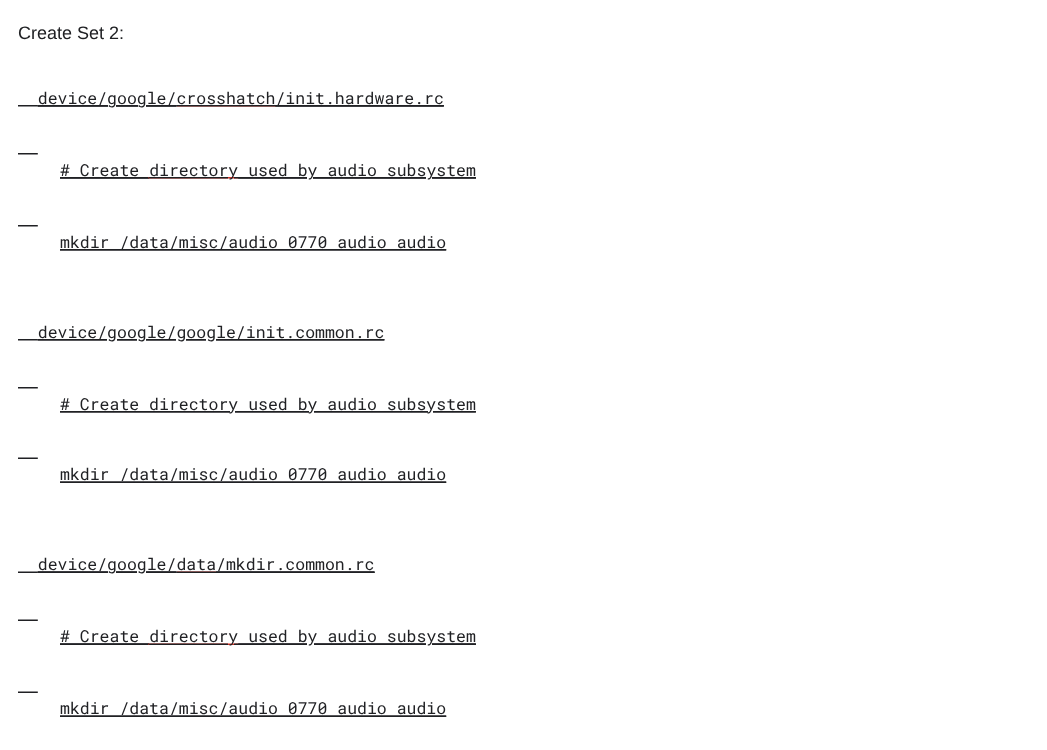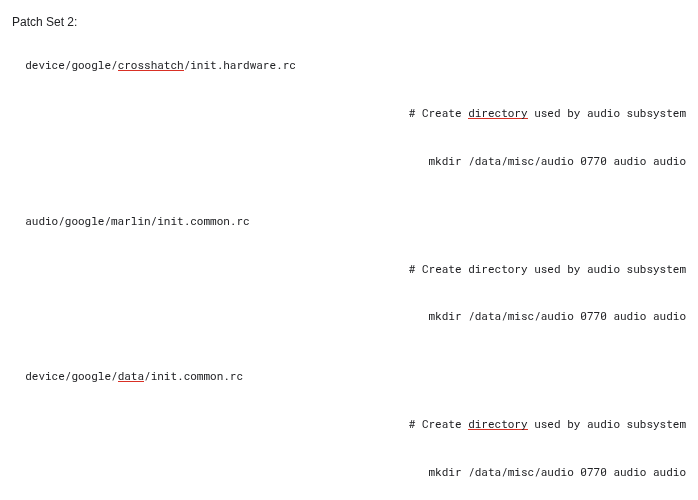--- a/index.html
+++ b/index.html
@@ -18,50 +18,51 @@
     font-family: Arial, Helvetica, sans-serif;
     font-size: 12px;
     line-height: 1.45;
     margin: 4px 0 6px 0;
   }
   .mono, .mono * {
     font-family: "Roboto Mono", "SFMono-Regular", Consolas, Menlo, "Liberation Mono", monospace;
     font-size: 11px;
     line-height: 1.45;
     white-space: pre;
+    text-decoration: underline;
   }
   .block {
     margin: 10px 0 12px 0;
   }
   .red {
     border-bottom: 1.5px solid #d93025;
     padding-bottom: 0px;
     display: inline-block;
     line-height: 0.9;
   }
-  .indent1 { padding-left: 28px; display: block; text-align: right; }
+  .indent1 { padding-left: 28px; display: block; }
 </style>
 </head>
 <body>
 <div class="wrap">
 
-<div class="prose">Patch Set 2:</div>
+<div class="prose">Create Set 2:</div>
 
 
 <div class="mono block">
   <span><span>device/google/</span><span class="red">crosshatch</span><span>/init.hardware.rc</span></span><br>
   <span class="indent1"><span># Create </span><span class="red">directory</span><span> used by audio subsystem</span></span>
   <span class="indent1">mkdir /data/misc/audio 0770 audio audio</span>
 </div>
 
 <div class="mono block">
-  <span>audio/google/marlin/init.common.rc</span><br>
+  <span>device/google/google/init.common.rc</span><br>
   <span class="indent1"># Create directory used by audio subsystem</span>
   <span class="indent1">mkdir /data/misc/audio 0770 audio audio</span>
 </div>
 
 <div class="mono block">
-  <span><span>device/google/</span><span class="red">data</span><span>/init.common.rc</span></span><br>
+  <span><span>device/google/</span><span class="red">data</span><span>/mkdir.common.rc</span></span><br>
   <span class="indent1"><span># Create </span><span class="red">directory</span><span> used by audio subsystem</span></span>
   <span class="indent1">mkdir /data/misc/audio 0770 audio audio</span>
 </div>
 
 </div>
 
 </body></html>

